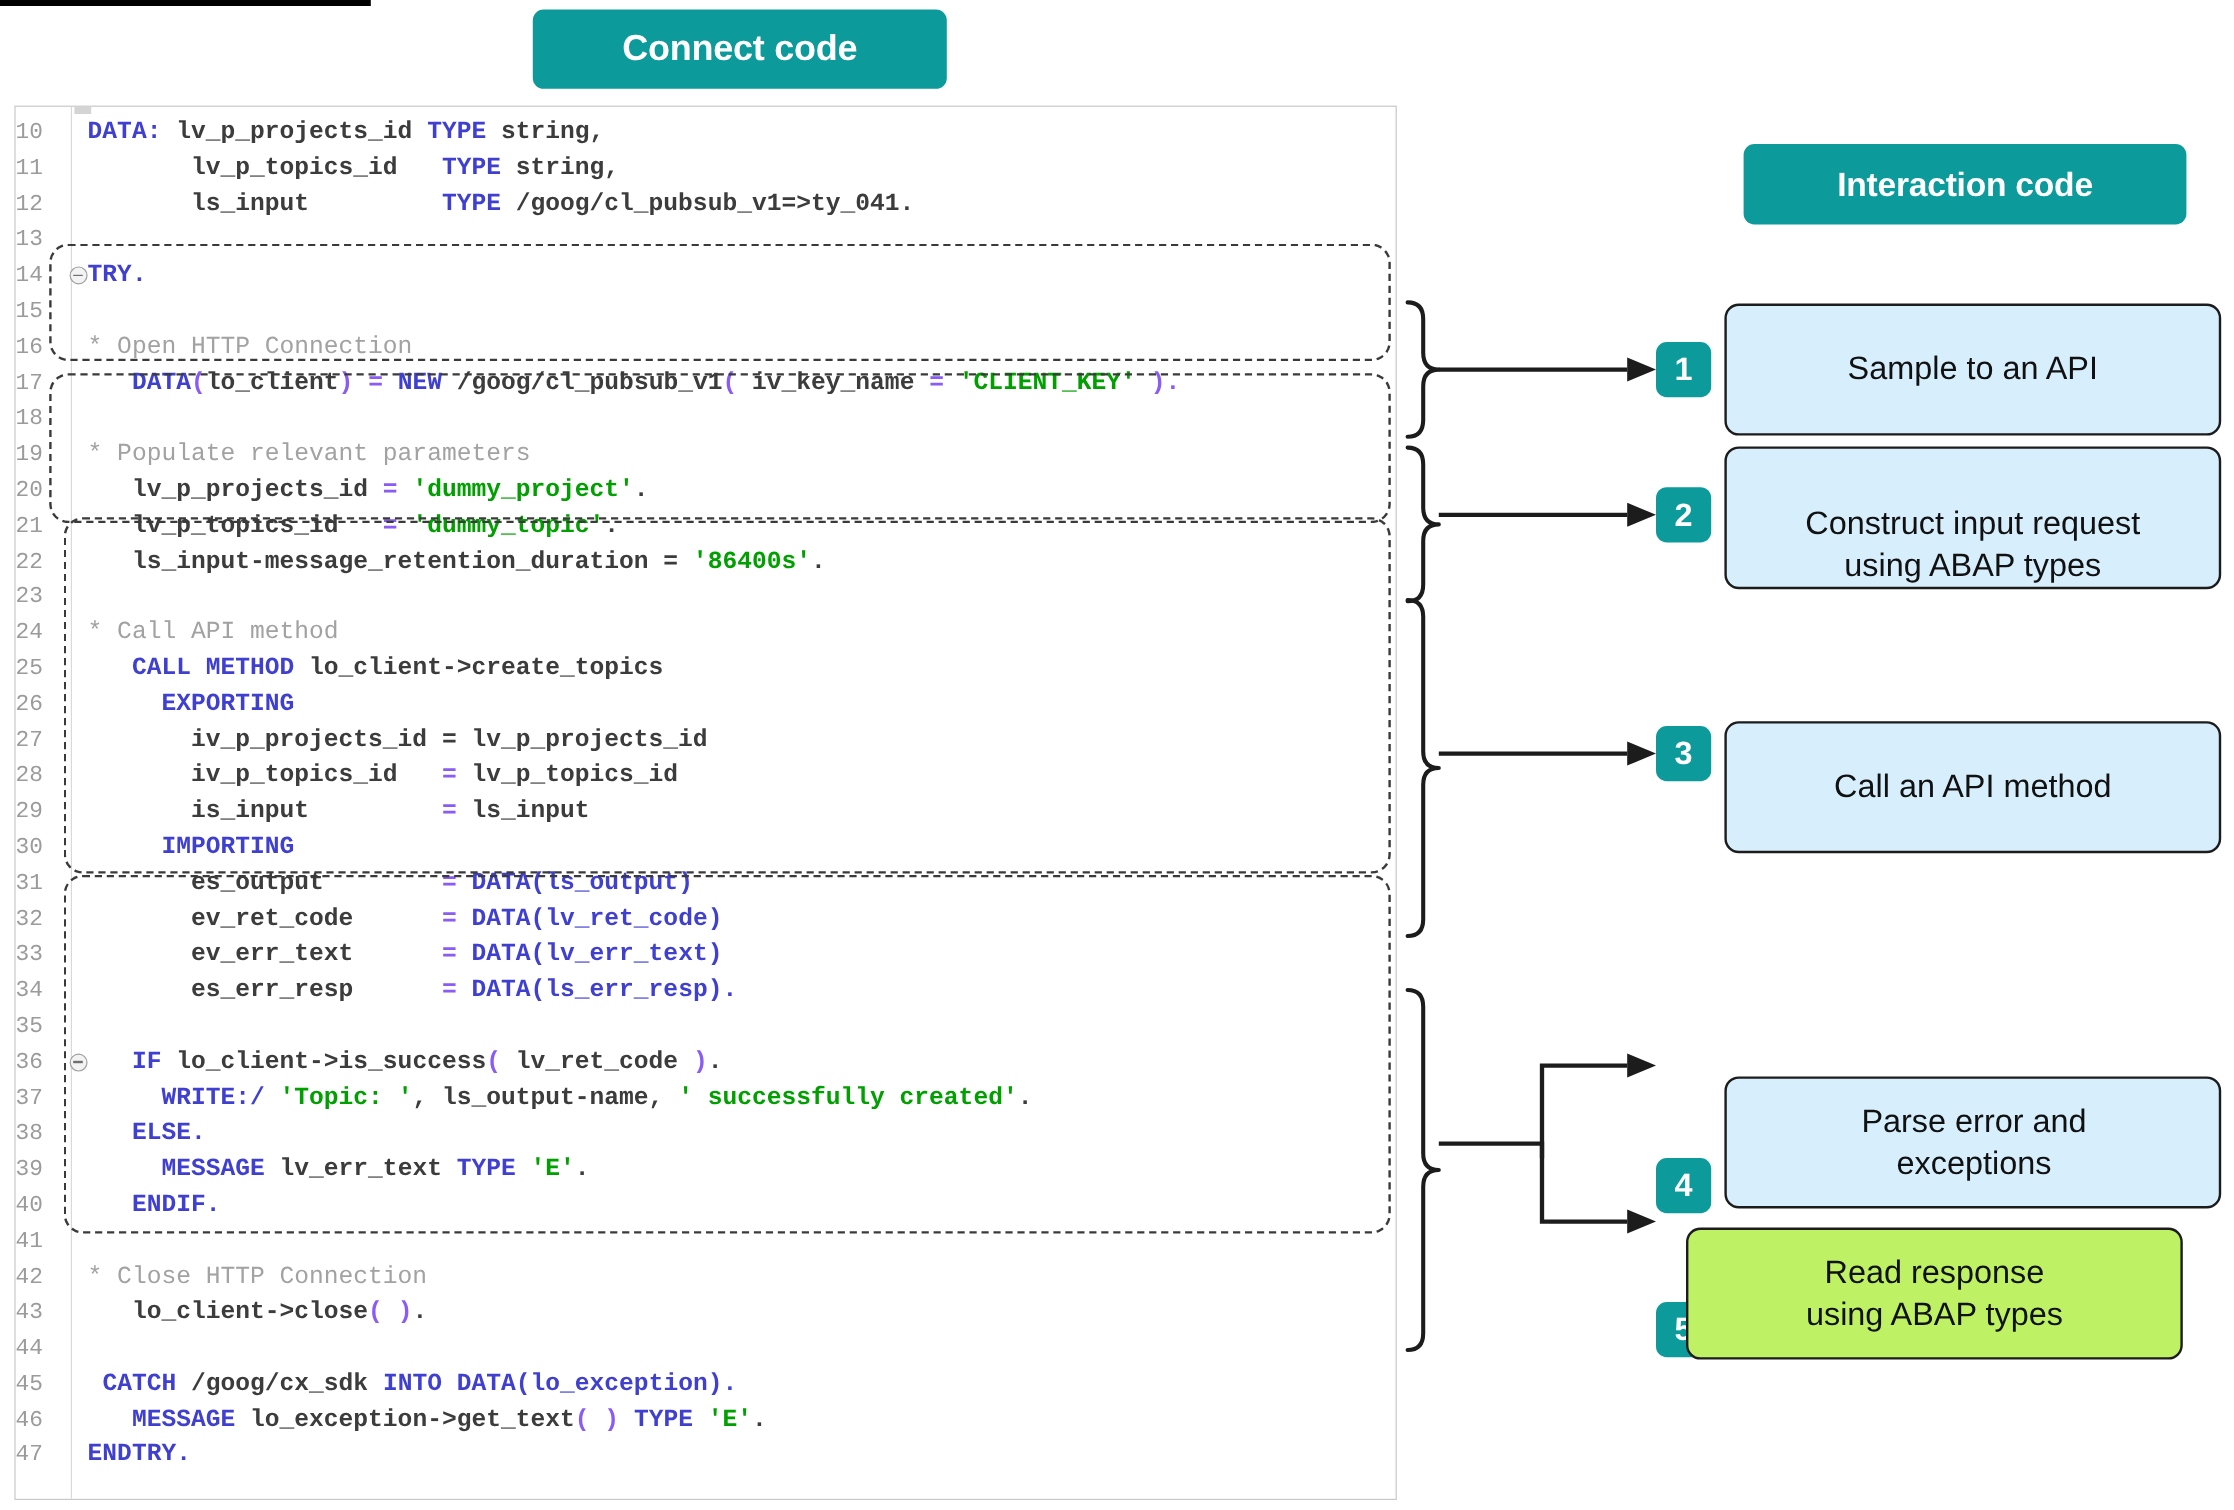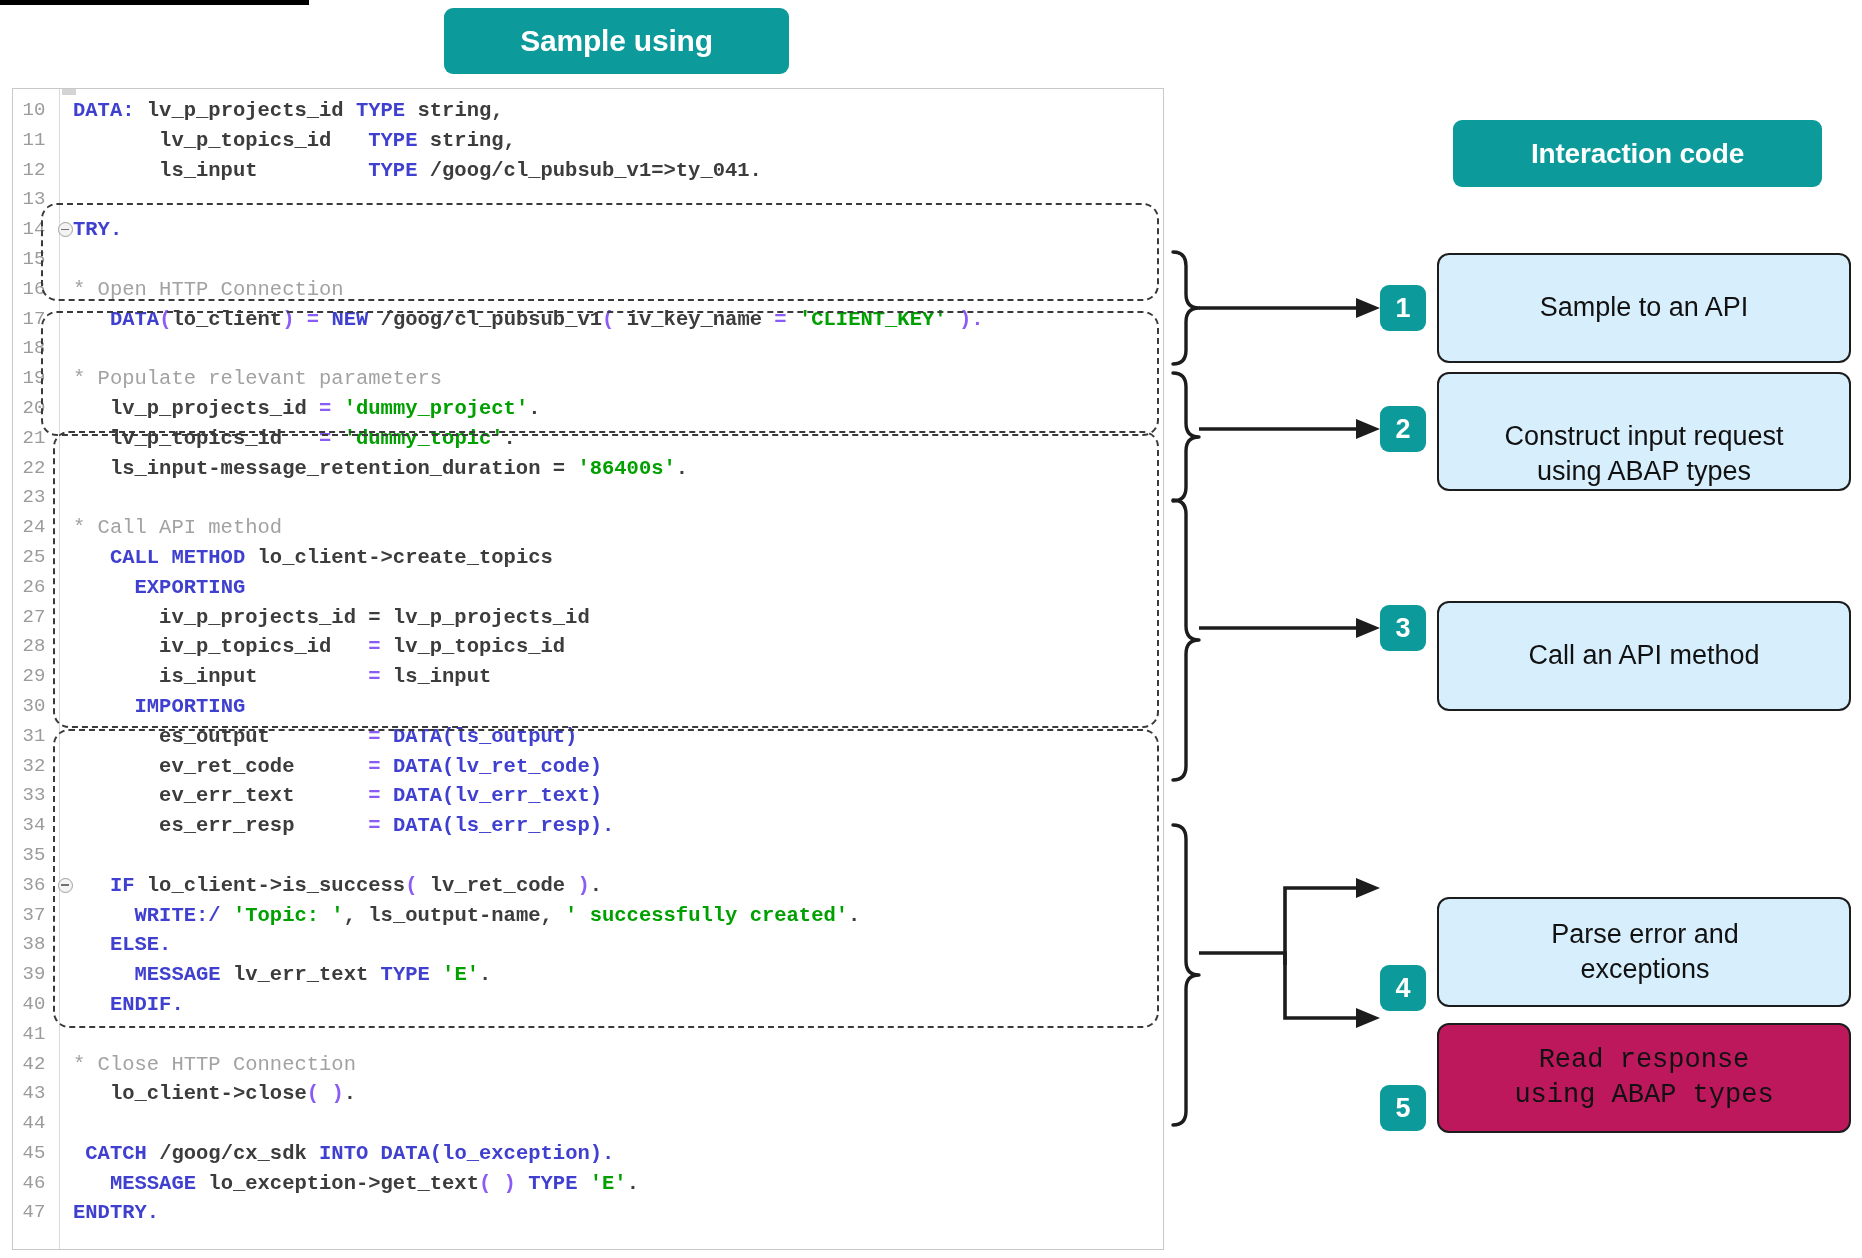--- a/index.html
+++ b/index.html
@@ -92,21 +92,21 @@
   }
   .cl {
     position: relative;
     height: 29.8px;
   }
   .ln {
     position: absolute;
     left: 0;
     top: 0;
     width: 42px;
-    text-align: center;
+    text-align: left;
     color: #9b9b9b;
     font-size: 19px;
     font-family: "Liberation Mono", "DejaVu Sans Mono", monospace;
   }
   .fold {
     position: absolute;
     left: 45px;
     top: 7px;
     width: 15px;
     height: 15px;
@@ -181,21 +181,21 @@
     line-height: 1.3;
     padding: 0 10px;
   }
 </style>
 </head>
 <body>
 
 <div id="top-rule"></div>
 
 <div class="pill" id="sample-code-pill" style="background: rgb(13, 154, 154);">
-  <span>Sample using</span>
+  <span>Connect code</span>
 </div>
 
 <div class="pill" id="interaction-flow-pill" style="background: rgb(13, 154, 154);">
   <span>Interaction code</span>
 </div>
 
 <div id="code-panel">
   <div id="gutter-rule"></div>
   <div id="code-scroll-tick"></div>
   <div class="code-lines" id="code-lines"><div class="cl"><span class="ln">10</span><span class="src"><span class="kw">DATA:</span><span class="pl"> lv_p_projects_id </span><span class="kw">TYPE</span><span class="pl"> string,</span></span></div><div class="cl"><span class="ln">11</span><span class="src"><span class="pl">       lv_p_topics_id   </span><span class="kw">TYPE</span><span class="pl"> string,</span></span></div><div class="cl"><span class="ln">12</span><span class="src"><span class="pl">       ls_input         </span><span class="kw">TYPE</span><span class="pl"> /goog/cl_pubsub_v1=&gt;ty_041.</span></span></div><div class="cl"><span class="ln">13</span><span class="src"></span></div><div class="cl"><span class="ln">14</span><span class="fold"></span><span class="src"><span class="kw">TRY.</span></span></div><div class="cl"><span class="ln">15</span><span class="src"></span></div><div class="cl"><span class="ln">16</span><span class="src"><span class="cmt">* Open HTTP Connection</span></span></div><div class="cl"><span class="ln">17</span><span class="src"><span class="pl">   </span><span class="kw">DATA</span><span class="pn">(</span><span class="pl">lo_client</span><span class="pn">)</span><span class="pl"> </span><span class="pn">=</span><span class="pl"> </span><span class="kw">NEW</span><span class="pl"> /goog/cl_pubsub_v1</span><span class="pn">(</span><span class="pl"> iv_key_name </span><span class="pn">=</span><span class="pl"> </span><span class="str">'CLIENT_KEY'</span><span class="pl"> </span><span class="pn">)</span><span class="pn">.</span></span></div><div class="cl"><span class="ln">18</span><span class="src"></span></div><div class="cl"><span class="ln">19</span><span class="src"><span class="cmt">* Populate relevant parameters</span></span></div><div class="cl"><span class="ln">20</span><span class="src"><span class="pl">   lv_p_projects_id </span><span class="pn">=</span><span class="pl"> </span><span class="str">'dummy_project'</span><span class="pl">.</span></span></div><div class="cl"><span class="ln">21</span><span class="src"><span class="pl">   lv_p_topics_id   </span><span class="pn">=</span><span class="pl"> </span><span class="str">'dummy_topic'</span><span class="pl">.</span></span></div><div class="cl"><span class="ln">22</span><span class="src"><span class="pl">   ls_input-message_retention_duration = </span><span class="str">'86400s'</span><span class="pl">.</span></span></div><div class="cl"><span class="ln">23</span><span class="src"></span></div><div class="cl"><span class="ln">24</span><span class="src"><span class="cmt">* Call API method</span></span></div><div class="cl"><span class="ln">25</span><span class="src"><span class="pl">   </span><span class="kw">CALL METHOD</span><span class="pl"> lo_client-&gt;create_topics</span></span></div><div class="cl"><span class="ln">26</span><span class="src"><span class="pl">     </span><span class="kw">EXPORTING</span></span></div><div class="cl"><span class="ln">27</span><span class="src"><span class="pl">       iv_p_projects_id = lv_p_projects_id</span></span></div><div class="cl"><span class="ln">28</span><span class="src"><span class="pl">       iv_p_topics_id   </span><span class="pn">=</span><span class="pl"> lv_p_topics_id</span></span></div><div class="cl"><span class="ln">29</span><span class="src"><span class="pl">       is_input         </span><span class="pn">=</span><span class="pl"> ls_input</span></span></div><div class="cl"><span class="ln">30</span><span class="src"><span class="pl">     </span><span class="kw">IMPORTING</span></span></div><div class="cl"><span class="ln">31</span><span class="src"><span class="pl">       es_output        </span><span class="pn">=</span><span class="pl"> </span><span class="kw">DATA</span><span class="kw">(ls_output)</span></span></div><div class="cl"><span class="ln">32</span><span class="src"><span class="pl">       ev_ret_code      </span><span class="pn">=</span><span class="pl"> </span><span class="kw">DATA</span><span class="kw">(lv_ret_code)</span></span></div><div class="cl"><span class="ln">33</span><span class="src"><span class="pl">       ev_err_text      </span><span class="pn">=</span><span class="pl"> </span><span class="kw">DATA</span><span class="kw">(lv_err_text)</span></span></div><div class="cl"><span class="ln">34</span><span class="src"><span class="pl">       es_err_resp      </span><span class="pn">=</span><span class="pl"> </span><span class="kw">DATA</span><span class="kw">(ls_err_resp).</span></span></div><div class="cl"><span class="ln">35</span><span class="src"></span></div><div class="cl"><span class="ln">36</span><span class="fold"></span><span class="src"><span class="pl">   </span><span class="kw">IF</span><span class="pl"> lo_client-&gt;is_success</span><span class="pn">(</span><span class="pl"> lv_ret_code </span><span class="pn">)</span><span class="pl">.</span></span></div><div class="cl"><span class="ln">37</span><span class="src"><span class="pl">     </span><span class="kw">WRITE:/</span><span class="pl"> </span><span class="str">'Topic: '</span><span class="pl">, ls_output-name, </span><span class="str">' successfully created'</span><span class="pl">.</span></span></div><div class="cl"><span class="ln">38</span><span class="src"><span class="pl">   </span><span class="kw">ELSE.</span></span></div><div class="cl"><span class="ln">39</span><span class="src"><span class="pl">     </span><span class="kw">MESSAGE</span><span class="pl"> lv_err_text </span><span class="kw">TYPE</span><span class="pl"> </span><span class="str">'E'</span><span class="pl">.</span></span></div><div class="cl"><span class="ln">40</span><span class="src"><span class="pl">   </span><span class="kw">ENDIF.</span></span></div><div class="cl"><span class="ln">41</span><span class="src"></span></div><div class="cl"><span class="ln">42</span><span class="src"><span class="cmt">* Close HTTP Connection</span></span></div><div class="cl"><span class="ln">43</span><span class="src"><span class="pl">   lo_client-&gt;close</span><span class="pn">(</span><span class="pl"> </span><span class="pn">)</span><span class="pl">.</span></span></div><div class="cl"><span class="ln">44</span><span class="src"></span></div><div class="cl"><span class="ln">45</span><span class="src"><span class="pl"> </span><span class="kw">CATCH</span><span class="pl"> /goog/cx_sdk </span><span class="kw">INTO</span><span class="pl"> </span><span class="kw">DATA</span><span class="kw">(lo_exception).</span></span></div><div class="cl"><span class="ln">46</span><span class="src"><span class="pl">   </span><span class="kw">MESSAGE</span><span class="pl"> lo_exception-&gt;get_text</span><span class="pn">(</span><span class="pl"> </span><span class="pn">)</span><span class="pl"> </span><span class="kw">TYPE</span><span class="pl"> </span><span class="str">'E'</span><span class="pl">.</span></span></div><div class="cl"><span class="ln">47</span><span class="src"><span class="kw">ENDTRY.</span></span></div></div>
@@ -261,15 +261,15 @@
 </div>
 <div class="step-box" style="left: 1437px; top: 372px; width: 414px; height: 119px; background: rgb(215, 238, 252); border-color: rgb(28, 28, 28); align-items: flex-end;">
   <span>Construct input request<br>using ABAP types</span>
 </div>
 <div class="step-box" style="left: 1437px; top: 601px; width: 414px; height: 110px; background: rgb(215, 238, 252); border-color: rgb(28, 28, 28);">
   <span>Call an API method</span>
 </div>
 <div class="step-box" style="left: 1437px; top: 897px; width: 414px; height: 110px; background: rgb(215, 238, 252); border-color: rgb(28, 28, 28); padding-left: 12px;">
   <span>Parse error and<br>exceptions</span>
 </div>
-<div class="step-box" style="left: 1437px; top: 1023px; width: 414px; height: 110px; background: #be185d; border-color: rgb(28, 28, 28); font-family: Liberation Mono, monospace;">
+<div class="step-box" style="left: 1405px; top: 1023px; width: 414px; height: 110px; background: #bef264; border-color: rgb(28, 28, 28);">
   <span>Read response<br>using ABAP types</span>
 </div>
 
 </body></html>

